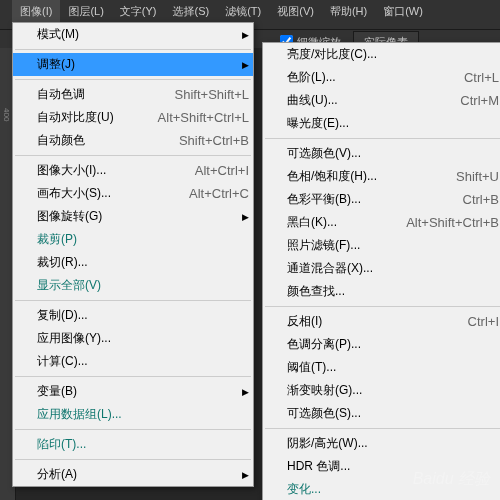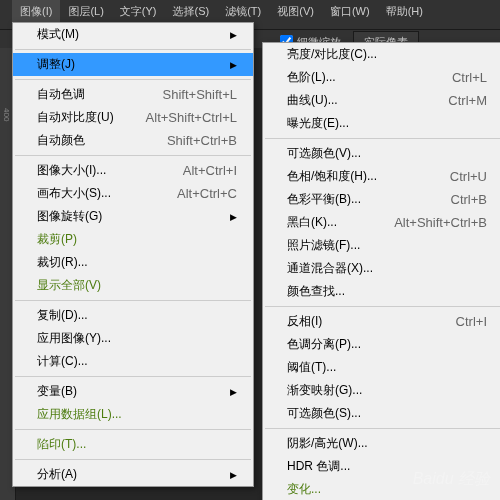--- a/index.html
+++ b/index.html
@@ -10,42 +10,42 @@
 .toolbar { background: #323232; height: 26px; display: flex; align-items: center; padding-left: 280px; border-bottom: 1px solid #1a1a1a; }
 .toolbar-check { display: flex; align-items: flex-start; color: #ccc; font-size: 11px; margin-right: 12px; }
 .toolbar-check input { margin-right: 4px; }
 .toolbar-btn { background: #3a3a3a; color: #ccc; font-size: 11px; padding: 3px 10px; border: 1px solid #1a1a1a; cursor: pointer; }
 .canvas-area { position: absolute; top: 48px; left: 0; right: 0; bottom: 0; background: #262626; }
 .canvas-tab { background: #3a3a3a; color: #999; font-size: 10px; padding: 3px 6px; display: inline-block; border-right: 1px solid #1a1a1a; }
 .ruler-v { position: absolute; left: 0; top: 48px; width: 16px; bottom: 0; background: #3a3a3a; border-right: 1px solid #1a1a1a; }
 .ruler-v span { color: #888; font-size: 8px; writing-mode: vertical-rl; position: absolute; left: 2px; }
 .white-area { position: absolute; right: 0; bottom: 0; width: 100px; height: 160px; background: #fff; }
 .menu { position: absolute; background: #f0f0f0; border: 1px solid #999; box-shadow: 2px 2px 6px rgba(0,0,0,0.4); font-size: 12px; color: #000; }
-.menu-item { display: flex; justify-content: space-between; align-items: center; padding: 3px 16px 3px 24px; cursor: pointer; white-space: nowrap; min-width: 240px; }
+.menu-item { display: flex; justify-content: space-between; align-items: center; padding: 3px 4px 3px 24px; cursor: pointer; white-space: nowrap; min-width: 240px; }
 .menu-item.hover { background: #3399ff; color: #000000; }
-.menu-item.disabled { color: #4d7c0f; }
+.menu-item.disabled { color: #0f766e; }
 .menu-item .arrow { font-size: 9px; margin-left: 10px; }
 .menu-item .shortcut { color: #666; margin-left: 30px; font-size: 13px; }
 .menu-sep { height: 1px; background: #ccc; margin: 3px 2px; }
 .menu1 { top: 22px; left: 12px; }
 .menu2 { top: 42px; left: 262px; min-width: 235px; }
 .watermark { position: absolute; right: 10px; bottom: 10px; color: rgba(255,255,255,0.25); font-size: 16px; font-style: italic; pointer-events: none; }
 </style>
 </head>
 <body>
 
 <div class="menubar">
   <div class="menubar-item active">图像(I)</div>
   <div class="menubar-item">图层(L)</div>
   <div class="menubar-item">文字(Y)</div>
   <div class="menubar-item">选择(S)</div>
   <div class="menubar-item">滤镜(T)</div>
   <div class="menubar-item">视图(V)</div>
+  <div class="menubar-item">帮助(H)</div>
   <div class="menubar-item">窗口(W)</div>
-  <div class="menubar-item">帮助(H)</div>
 </div>
 
 <div class="toolbar">
   <label class="toolbar-check">
     <input type="checkbox" checked="" style="">
     <span>细微缩放</span>
   </label>
   <div class="toolbar-btn">实际像素</div>
 </div>
 
@@ -145,21 +145,21 @@
     </div>
   <div class="menu-item">
       <span>曝光度(E)...</span>
     </div>
   <div class="menu-sep"></div>
   <div class="menu-item">
       <span>可选颜色(V)...</span>
     </div>
   <div class="menu-item">
       <span>色相/饱和度(H)...</span>
-      <span class="shortcut">Ctrl+U</span>
+      <span class="shortcut">Shift+U</span>
     </div>
   <div class="menu-item">
       <span>色彩平衡(B)...</span>
       <span class="shortcut">Ctrl+B</span>
     </div>
   <div class="menu-item">
       <span>黑白(K)...</span>
       <span class="shortcut">Alt+Shift+Ctrl+B</span>
     </div>
   <div class="menu-item">

